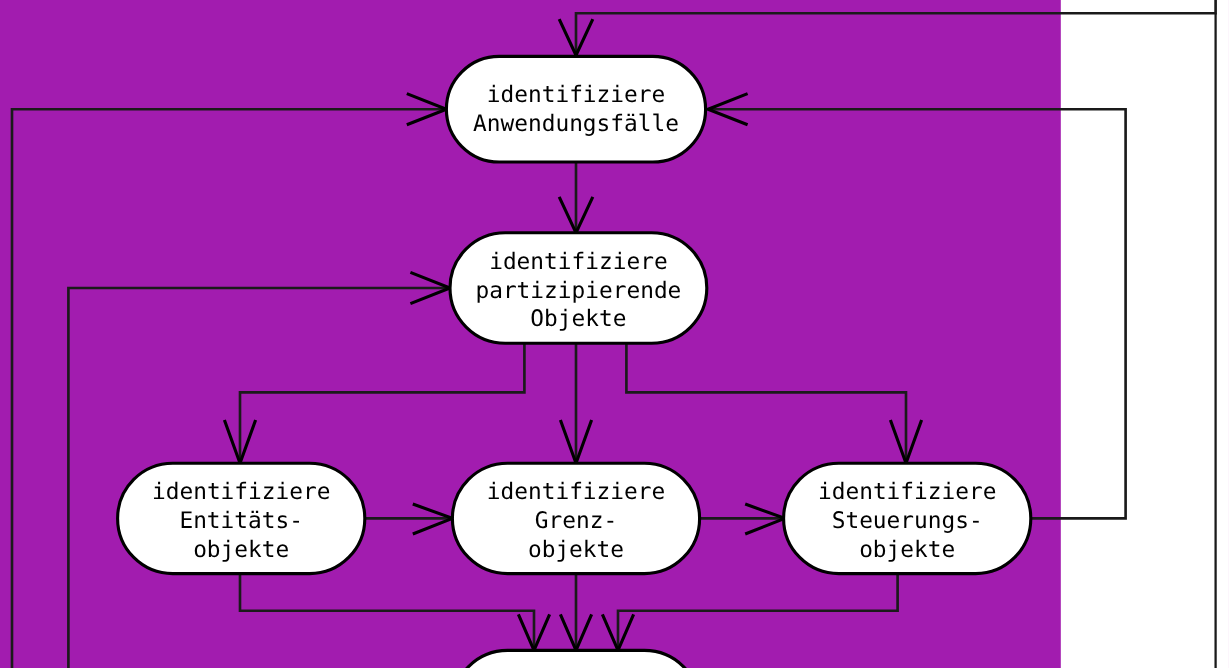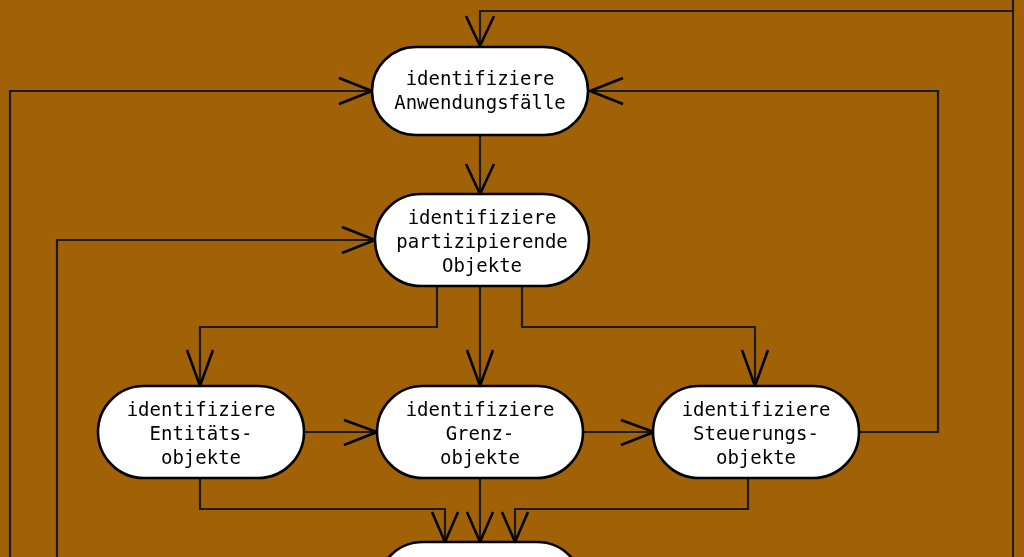--- a/index.html
+++ b/index.html
@@ -9,23 +9,23 @@
     background: #ffffff;
   }
   body {
     width: 1024px;
     height: 557px;
     overflow: hidden;
     font-family: "DejaVu Sans Mono", "Liberation Mono", monospace;
   }
   #diagram-root {
     position: relative;
-    width: 1024px;
+    width: 884px;
     height: 557px;
-    background: #a16207;
+    background: #a21caf;
   }
   svg#flow {
     display: block;
     width: 1024px;
     height: 557px;
   }
   .node-shape {
     fill: #ffffff;
     stroke: #000000;
     stroke-width: 2.6;

